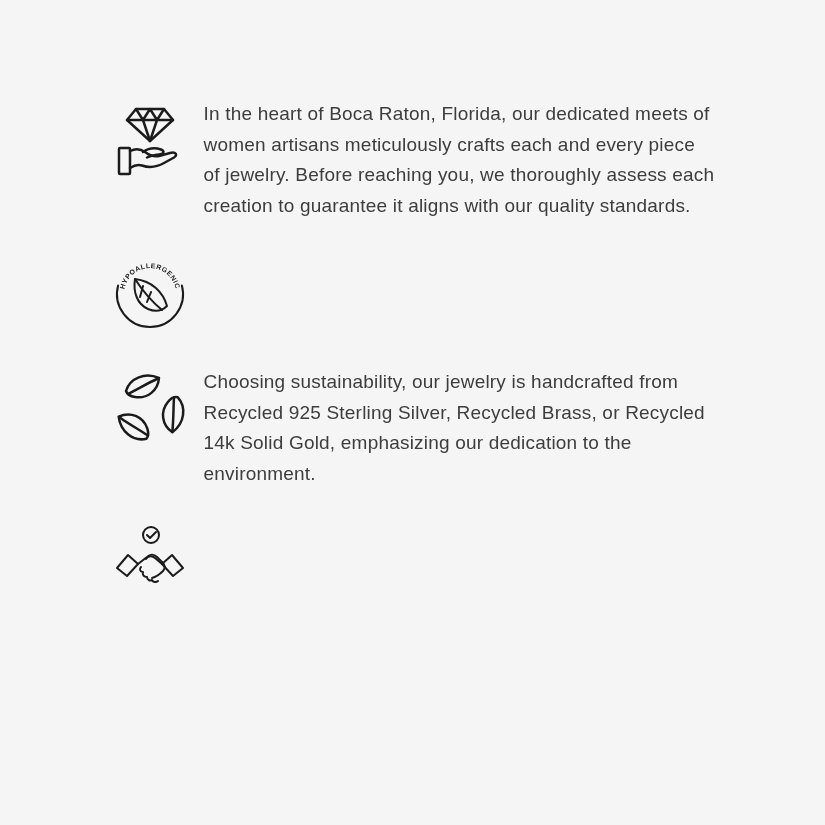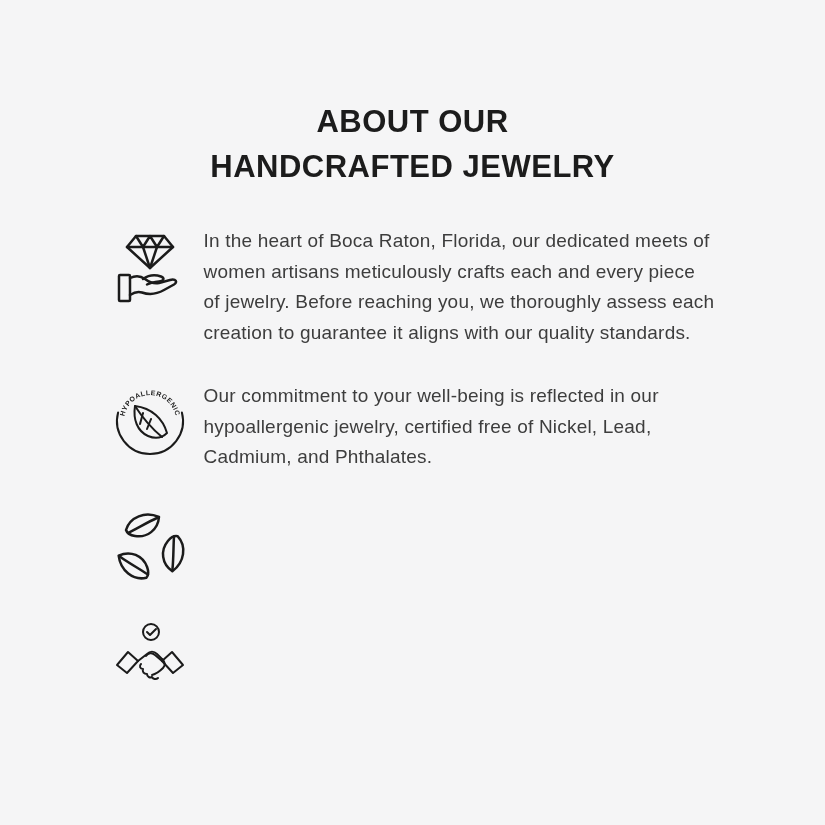--- a/index.html
+++ b/index.html
@@ -57,24 +57,20 @@
     stroke-width: 2;
     stroke-linecap: round;
     stroke-linejoin: round;
   }
 </style>
 </head>
 <body>
 
 <div class="container">
 
-  <div class="title">
-    <div>ABOUT OUR</div>
-    <div>HANDCRAFTED JEWELRY</div>
-  </div>
 
   <div class="rows">
 
     <div class="row">
       <div class="icon-box">
         <svg viewBox="0 0 80 80" width="80" height="80" aria-hidden="true">
           <g class="stroke">
             <path d="M26 10 L54 10 L63 21 L40 42 L17 21 Z"></path>
             <path d="M17 21 L63 21"></path>
             <path d="M26 10 L33 21 L40 10 L47 21 L54 10"></path>
@@ -99,37 +95,37 @@
             <textPath href="#badge-arc" startOffset="0" textLength="72" lengthAdjust="spacingAndGlyphs">HYPOALLERGENIC</textPath>
           </text>
           <g class="stroke-thin">
             <path d="M25 25 C42 27 53 38 57 52 C52 57 45 58 38 55 C27 50 23 38 25 25 Z"></path>
             <path d="M25 25 C32 36 40 46 52 56"></path>
             <path d="M33 32 L30 43"></path>
             <path d="M41 38 L37 48"></path>
           </g>
         </svg>
       </div>
-      <div class="row-text">Our commitment to your well-being is reflected in our hypoallergenic jewelry, certified free of Nickel, Lead, Cadmium, and Phthalates.</div>
     </div>
 
     <div class="row">
       <div class="icon-box">
         <svg viewBox="0 0 80 80" width="80" height="80" aria-hidden="true">
           <defs>
             <g id="leaf" class="stroke">
               <path d="M16 24 C20 11 35 5 49 11 C48 24 37 32 25 30 C19 29 17 27 16 24 Z"></path>
               <path d="M18 27 C28 22 38 16 47 12"></path>
             </g>
           </defs>
           <use href="#leaf"></use>
           <use href="#leaf" transform="rotate(120 40 42)"></use>
           <use href="#leaf" transform="rotate(240 40 42)"></use>
         </svg>
       </div>
+      <div class="row-text">Choosing sustainability, our jewelry is handcrafted from Recycled 925 Sterling Silver, Recycled Brass, or Recycled 14k Solid Gold, emphasizing our dedication to the environment.</div>
     </div>
 
     <div class="row">
       <div class="icon-box">
         <svg viewBox="0 0 80 80" width="80" height="80" aria-hidden="true">
           <g class="stroke-thin">
             <circle cx="41" cy="13" r="8"></circle>
             <path d="M37 13 L40 16 L46 10"></path>
             <path d="M7 46 L18 33 L28 42 L17 54 Z"></path>
             <path d="M73 46 L62 33 L52 42 L63 54 Z"></path>

